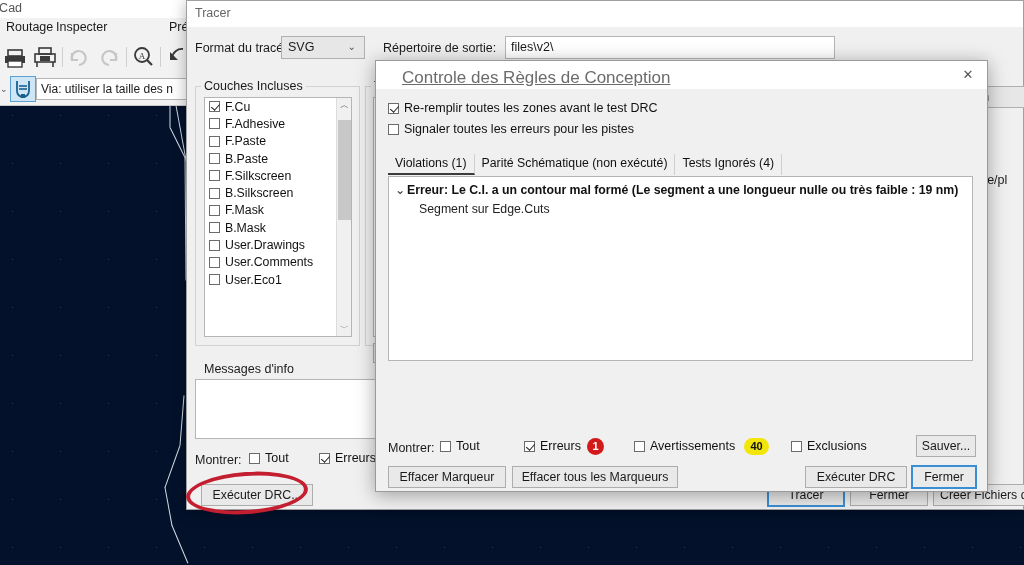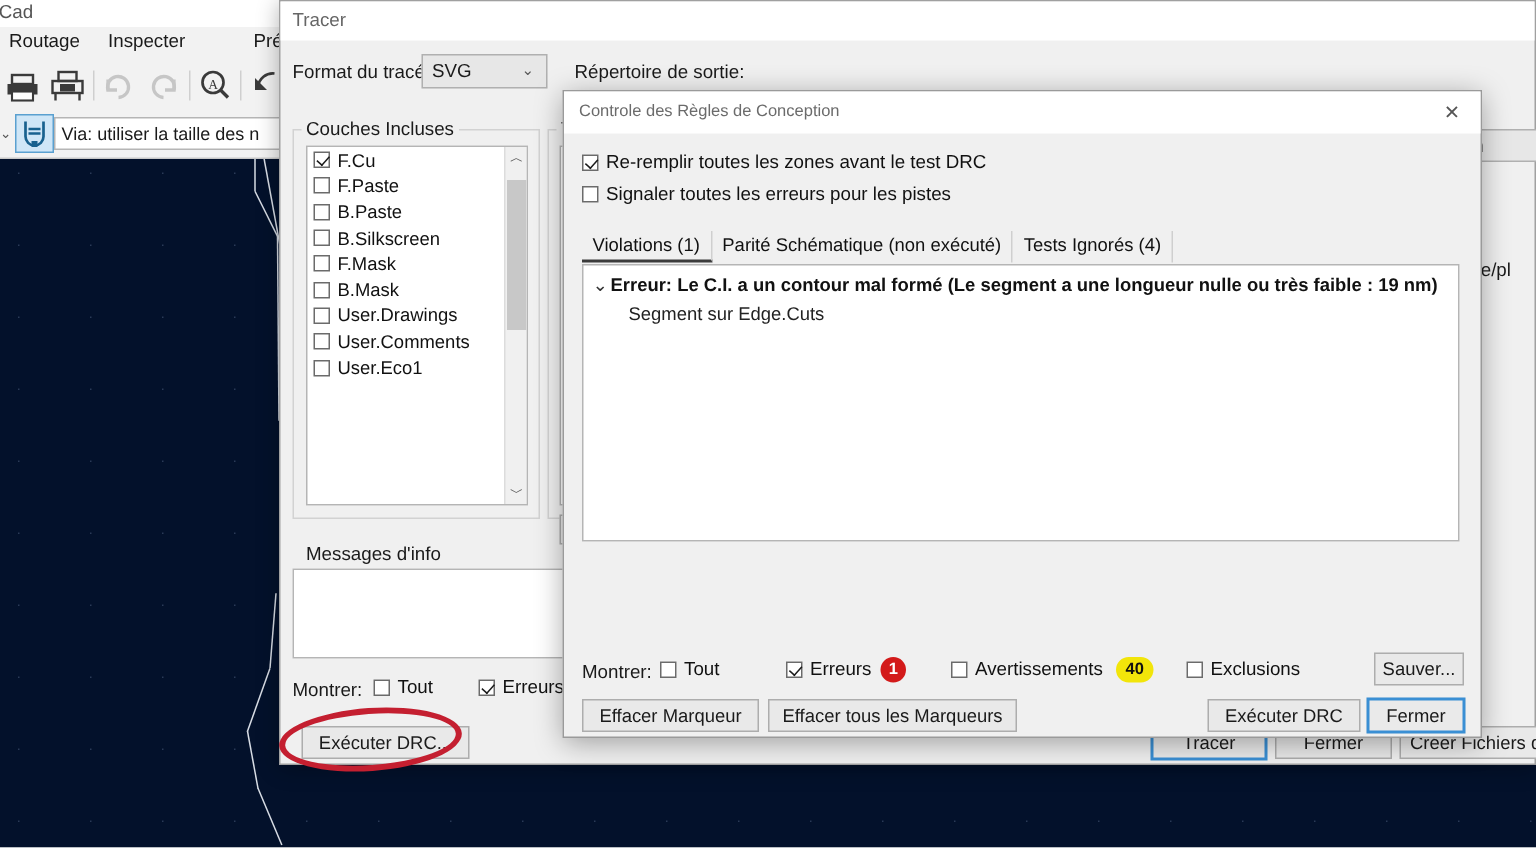--- a/index.html
+++ b/index.html
@@ -124,21 +124,21 @@
     position:absolute; background:#ffffff; border:1px solid #b5b5b5;
   }
 
   
   #drc-dialog {
     position:absolute; left:375px; top:60px; width:613px; height:432px;
     background:#f0f0f0; border:1px solid #9a9a9a;
     box-shadow:0 3px 18px rgba(0,0,0,.35);
   }
   #drc-titlebar { position:absolute; left:0; top:0; width:611px; height:28px; background:#ffffff; }
-  #drc-title { position:absolute; left:10px; top:7px; color:#6b6b6b; font-size:11px; }
+  #drc-title { position:absolute; left:26px; top:7px; color:#6b6b6b; font-size:17px;text-decoration:underline; }
   #drc-close {
     position:absolute; right:8px; top:5px; width:22px; height:18px;
     color:#555; font-size:13px; text-align:center; line-height:18px; cursor:default;
   }
   .chkline { position:absolute; display:flex; align-items:center; font-size:12.5px; color:#111; }
 
   #drc-tabs { position:absolute; left:12px; top:93px; height:21px; display:flex; }
   .tab {
     font-size:12.3px; color:#111; padding:2px 7px 3px 7px;
     border-right:1px solid #cfcfcf; background:transparent; cursor:default;
@@ -466,21 +466,21 @@
 
 </div>
 
 <div id="kicad-window">
   <div id="kicad-titlebar">
     <div id="kicad-title">KiCad</div>
   </div>
 
   <div id="kicad-menubar">
     <div class="menu-item" style="left:6px;">Routage</div>
-    <div class="menu-item" style="left:72px;">Inspecter</div>
+    <div class="menu-item" style="left:56px;">Inspecter</div>
     <div class="menu-item" style="left:123px;margin-top:40px;">Outils</div>
     <div class="menu-item" style="left:169px;">Préf</div>
   </div>
 
   <div id="kicad-toolbar">
 
     <span class="tb-icon" style="left:2px;">
       <svg width="26" height="26" viewBox="0 0 26 26">
         <rect x="6" y="6" width="14" height="6" fill="none" stroke="#3a3a3a" stroke-width="1.6"></rect>
         <rect x="3" y="12" width="20" height="7" fill="#3a3a3a"></rect>
@@ -549,37 +549,46 @@
     <div id="tracer-title">Tracer</div>
   </div>
 
   <div class="lbl" style="left:8px; top:40px;">Format du tracé:</div>
   <div class="combo" style="left:94px; top:35px; width:84px; height:23px;">
     <span>SVG</span>
     <span class="chev">⌄</span>
   </div>
 
   <div class="lbl" style="left:196px; top:40px;">Répertoire de sortie:</div>
+  <div class="txtfield" style="left:318px; top:35px; width:330px; height:23px;">files\v2\</div>
 
   <div class="groupbox" style="left:8px; top:85px; width:165px; height:260px;"></div>
   <div class="group-title" style="left:14px; top:78px;">Couches Incluses</div>
 
   <div class="listbox" style="left:17px; top:96px; width:148px; height:240px;">
     <div id="layer-rows">
         <div class="lb-row">
           <span class="cbx checked"></span>
           <span>F.Cu</span>
         </div>
         <div class="lb-row">
           <span class="cbx"></span>
+          <span>F.Adhesive</span>
+        </div>
+        <div class="lb-row">
+          <span class="cbx"></span>
           <span>F.Paste</span>
         </div>
         <div class="lb-row">
           <span class="cbx"></span>
           <span>B.Paste</span>
+        </div>
+        <div class="lb-row">
+          <span class="cbx"></span>
+          <span>F.Silkscreen</span>
         </div>
         <div class="lb-row">
           <span class="cbx"></span>
           <span>B.Silkscreen</span>
         </div>
         <div class="lb-row">
           <span class="cbx"></span>
           <span>F.Mask</span>
         </div>
         <div class="lb-row">

